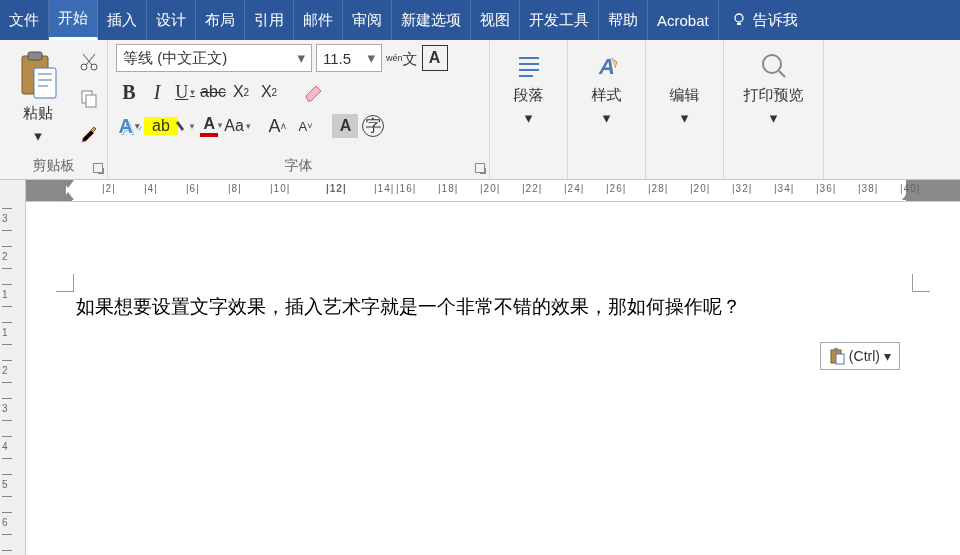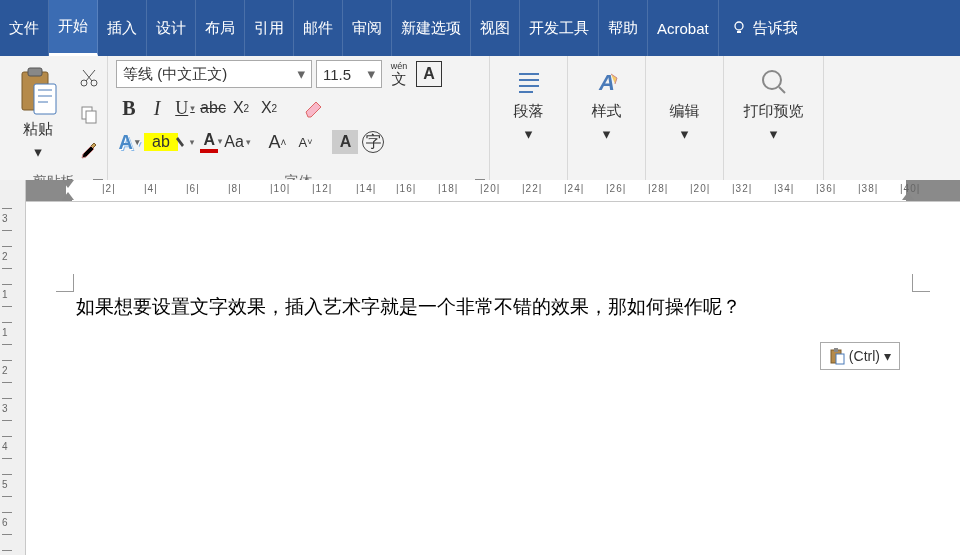--- a/index.html
+++ b/index.html
@@ -1,17 +1,17 @@
 <!DOCTYPE html>
 <html><head>
 <meta charset="utf-8">
 <style>
 *{box-sizing:border-box;margin:0;padding:0;font-family:"Microsoft YaHei","Segoe UI",sans-serif}
 body{width:960px;height:555px;overflow:hidden;background:#e6e6e6;font-size:13px;color:#333}
-.titlebar{height:56px;background:#2b579a;display:flex;align-items:stretch;color:#fff}
+.titlebar{height:40px;background:#2b579a;display:flex;align-items:stretch;color:#fff}
 .tab{padding:0 9px;display:flex;align-items:center;cursor:pointer;border-right:1px solid rgba(255,255,255,.15);font-size:15px;white-space:nowrap}
 .tab.active{background:#2b579a;border-bottom:3px solid #fff}
 .tab.file{background:#2b579a}
 .tab.home{background:#3b6cb3}
 .spacer{flex:1}
 .tell{display:flex;align-items:center;gap:6px;padding:0 12px;font-size:15px}
 .share{display:flex;align-items:center;gap:6px;padding:0 14px;font-size:15px}
 .ribbon{height:140px;background:#f3f3f3;border-bottom:1px solid #c8c8c8;display:flex}
 .group{border-right:1px solid #d8d8d8;padding:4px 8px 2px;display:flex;flex-direction:column;justify-content:space-between;position:relative}
 .glabel{text-align:center;color:#666;font-size:14px;padding:2px 0;display:flex;justify-content:center;align-items:center;gap:6px}
@@ -121,21 +121,21 @@
     <div style="display:flex;flex-direction:column;gap:6px">
       <div class="row">
         <div class="fontsel" style="width:196px">
           <span>等线 (中文正文)</span>
           <span class="dd">▾</span>
         </div>
         <div class="fontsel" style="width:66px">
           <span>11.5</span>
           <span class="dd">▾</span>
         </div>
-        <div class="ib" style="flex-direction:column;font-size:9px;line-height:1">
+        <div class="ib" style="flex-direction:row;font-size:9px;line-height:1">
           <span>wén</span>
           <span style="font-size:15px">文</span>
         </div>
         <div class="ib" style="border:1.5px solid #333;width:26px;height:26px;font-weight:bold">A</div>
       </div>
       <div class="btns">
         <div class="ib" style="font-weight:bold;font-family:serif;font-size:20px">B</div>
         <div class="ib" style="font-style:italic;font-family:serif;font-size:20px">I</div>
         <div class="ib" style="text-decoration:underline;font-family:serif;font-size:18px">U<span class="dd">▾</span></div>
         <div class="ib" style="text-decoration:line-through">abc</div>
@@ -238,22 +238,22 @@
         <div class="sq"></div>
       </div>
     <div class="indent-marker" style="left:876px;top:12px">
         <div class="tri-up"></div>
       </div>
   <div class="mk" style="left: 76px; letter-spacing: 1px;">|2|</div>
       <div class="mk" style="left: 118px; letter-spacing: 1px;">|4|</div>
       <div class="mk" style="left: 160px; letter-spacing: 1px;">|6|</div>
       <div class="mk" style="left: 202px; letter-spacing: 1px;">|8|</div>
       <div class="mk" style="left: 244px; letter-spacing: 1px;">|10|</div>
-      <div class="mk" style="left: 286px; letter-spacing: 1px;">|12|</div>
-      <div class="mk" style="left: 330px; letter-spacing: 1px;">|14|</div>
+      <div class="mk" style="left: 300px; letter-spacing: 1px; font-weight: bold;">|12|</div>
+      <div class="mk" style="left: 348px; letter-spacing: 1px;">|14|</div>
       <div class="mk" style="left: 370px; letter-spacing: 1px;">|16|</div>
       <div class="mk" style="left: 412px; letter-spacing: 1px;">|18|</div>
       <div class="mk" style="left: 454px; letter-spacing: 1px;">|20|</div>
       <div class="mk" style="left: 496px; letter-spacing: 1px;">|22|</div>
       <div class="mk" style="left: 538px; letter-spacing: 1px;">|24|</div>
       <div class="mk" style="left: 580px; letter-spacing: 1px;">|26|</div>
       <div class="mk" style="left: 622px; letter-spacing: 1px;">|28|</div>
       <div class="mk" style="left: 664px; letter-spacing: 1px;">|20|</div>
       <div class="mk" style="left: 706px; letter-spacing: 1px;">|32|</div>
       <div class="mk" style="left: 748px; letter-spacing: 1px;">|34|</div>

